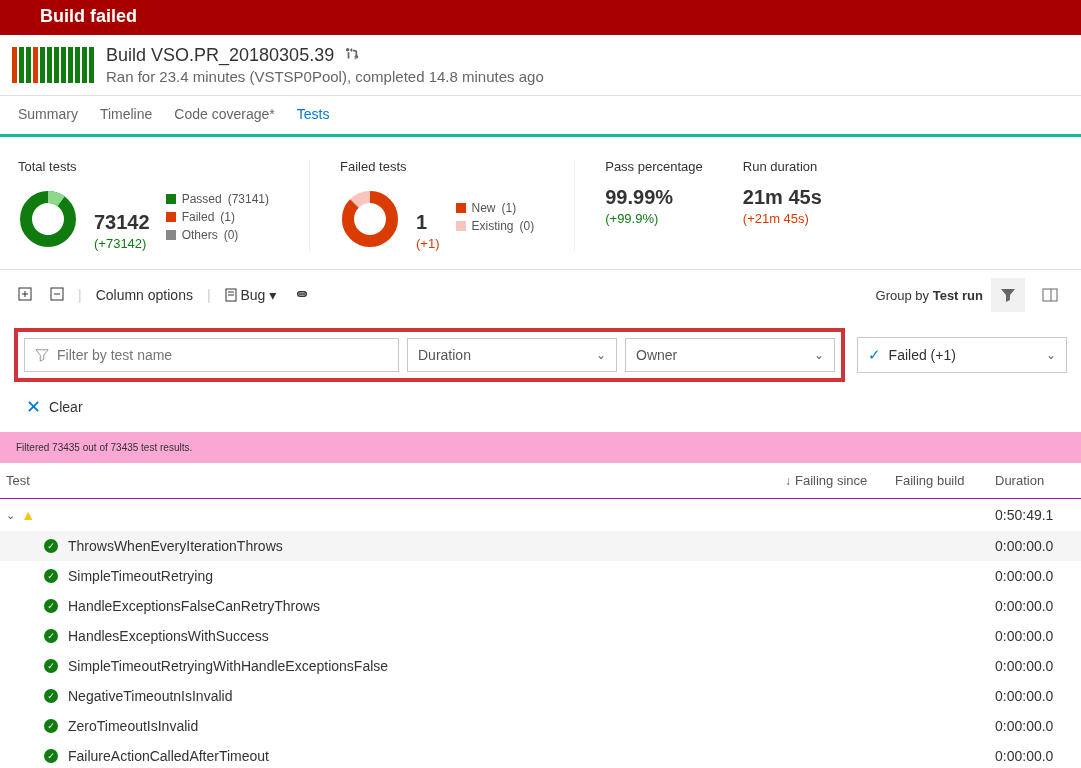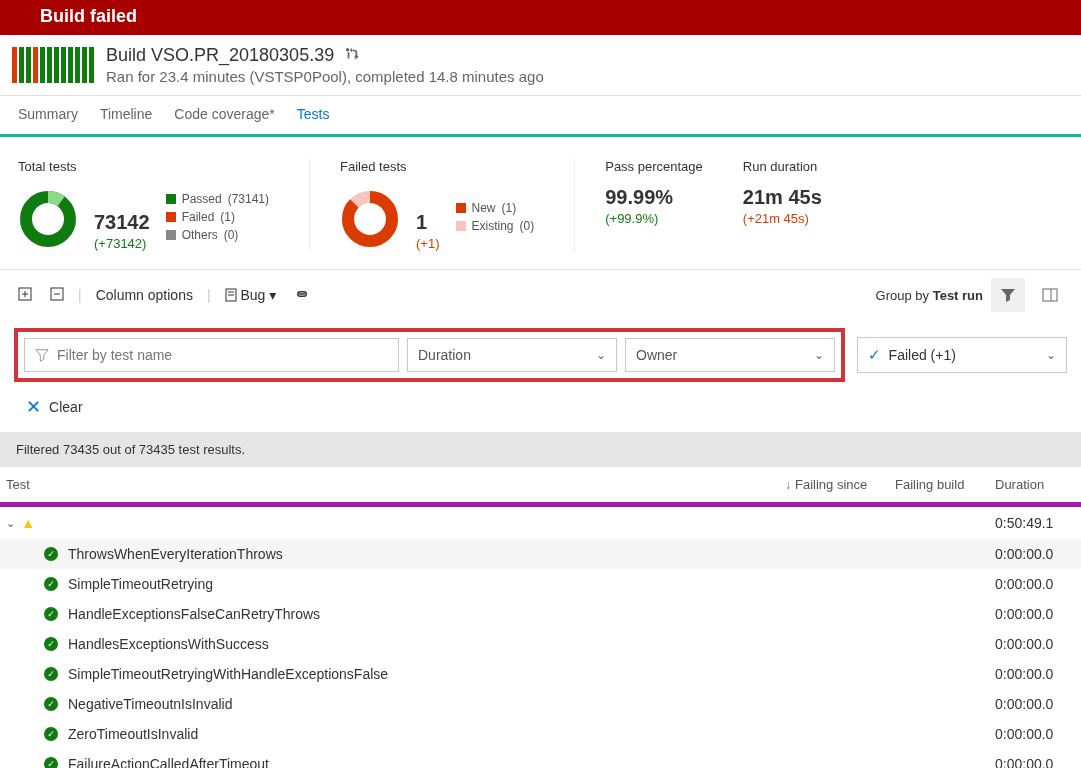--- a/index.html
+++ b/index.html
@@ -49,23 +49,23 @@
   .filter-input { flex:1; border:1px solid #c8c8c8; padding: 8px 10px; display:flex; align-items:center; color:#666; background:#fff; gap:8px;}
   .filter-input input { border:none; outline:none; flex:1; font-size:14px; color:#333;}
   .dropdown { border:1px solid #c8c8c8; padding:8px 10px; width:210px; display:flex; justify-content:space-between; align-items:center; color:#555; background:#fff;}
   .outcome-dd { border:1px solid #c8c8c8; padding:8px 10px; width:210px; display:flex; align-items:center; gap:8px; color:#333; background:#fff; margin-left:6px;}
   .chev { color:#666; font-size:12px;}
   .check-blue { color:#0078d4; font-size:15px;}
 
   .clear-row { padding: 6px 26px 14px; display:flex; align-items:center; gap:8px; color:#333; cursor:pointer;}
   .x-icon { color:#0078d4; font-size:18px;}
 
-  .filter-msg { background:#e5e5e5; padding:10px 16px; font-size:13px; color:#333;}
+  .filter-msg { background:#f9a8d4; padding:10px 16px; font-size:10px; color:#333;}
   
-  .table-head { display:flex; padding: 10px 6px 10px 6px; font-size:13px; color:#555; border-bottom:5px solid #a21caf;align-items:center;}
+  .table-head { display:flex; padding: 10px 6px 10px 6px; font-size:13px; color:#555; border-bottom:1px solid #a21caf;align-items:center;}
   .col-test { flex:1; }
   .col-fs { width:110px; text-align:left; display:flex; align-items:center; gap:4px;}
   .col-fb { width:100px; }
   .col-dur { width:80px; text-align:left;}
 
   .group-row { display:flex; align-items:center; padding: 8px 6px; font-size:14px; background:#fff;}
   .group-row .col-test { display:flex; align-items:center; gap:6px;}
   .caret { font-size:11px; color:#555;}
   .warn-tri { color:#f2c811; font-size:14px;}
   

